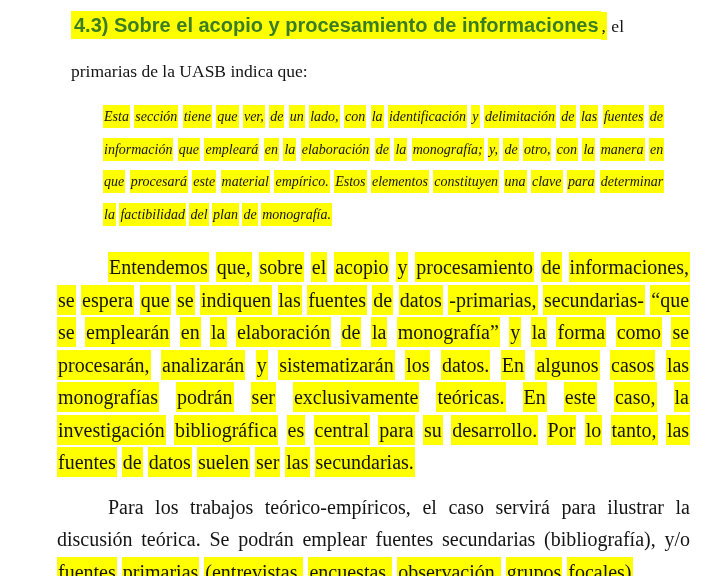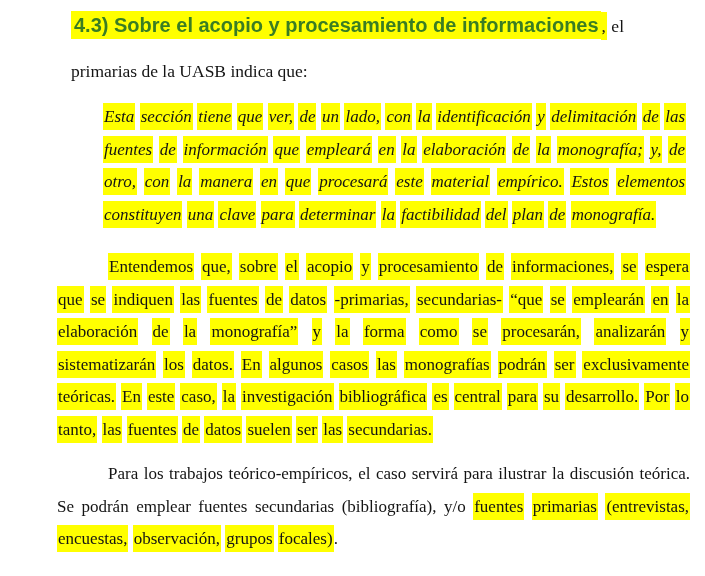--- a/index.html
+++ b/index.html
@@ -36,29 +36,29 @@
     font-size: 20px;
     color: var(--heading-color);
   }
   .heading-line .hl.heading-green { padding: 3px 2px 3px 3px; }
   .intro-line {
     margin-top: 16px;
     font-size: 17.5px;
     line-height: 28px;
   }
   .quote-paragraph {
-    margin: 16px 4px 0 86px;
+    margin: 16px 26px 0 86px;
     font-style: italic;
-    font-size: 17px;
+    font-size: 14px;
     line-height: 32.5px;
     text-align: justify;
   }
   .body-paragraph {
     margin-top: 20px;
-    font-size: 17px;
+    font-size: 20px;
     line-height: 32.5px;
     text-align: justify;
     text-indent: 51px;
     padding-left: 40px;
   }
   .body-paragraph.no-gap { margin-top: 12px; }
 </style>
 </head>
 <body>
 

